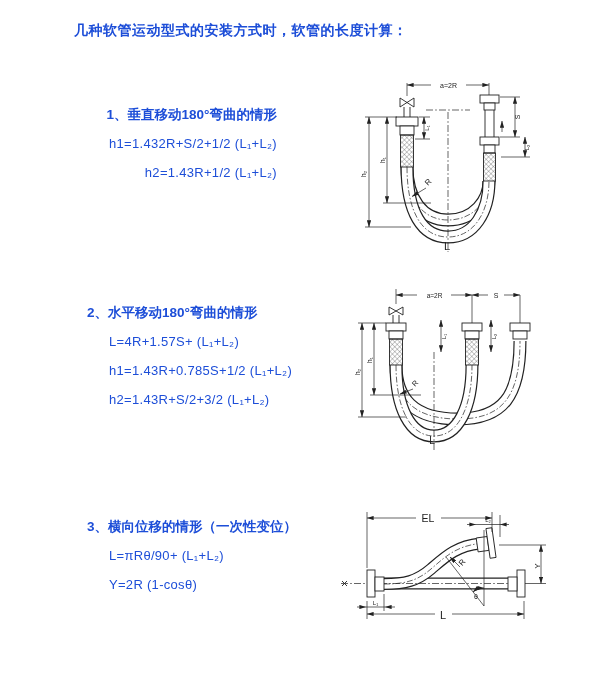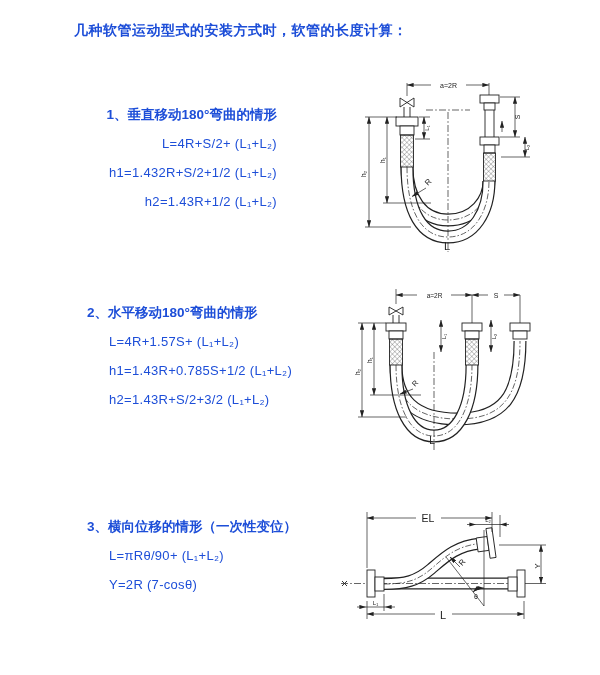--- a/index.html
+++ b/index.html
@@ -27,36 +27,35 @@
 </style>
 </head>
 <body>
 
 <div class="page">
 
   <h1 class="title">几种软管运动型式的安装方式时，软管的长度计算：</h1>
 
   <section class="sec" id="sec1">
     <div class="sec-head">1、垂直移动180°弯曲的情形</div>
-    <div class="formula">L=4R+S/2+ (L₁+L₂)</div>
     <div class="formula">h1=1.432R+S/2+1/2 (L₁+L₂)</div>
     <div class="formula">h2=1.43R+1/2 (L₁+L₂)</div>
   </section>
 
   <section class="sec" id="sec2">
     <div class="sec-head">2、水平移动180°弯曲的情形</div>
     <div class="formula">L=4R+1.57S+ (L₁+L₂)</div>
     <div class="formula">h1=1.43R+0.785S+1/2 (L₁+L₂)</div>
     <div class="formula">h2=1.43R+S/2+3/2 (L₁+L₂)</div>
   </section>
 
   <section class="sec" id="sec3">
     <div class="sec-head">3、横向位移的情形（一次性变位）</div>
     <div class="formula">L=πRθ/90+ (L₁+L₂)</div>
-    <div class="formula">Y=2R (7-cosθ)</div>
+    <div class="formula">Y=2R (1-cosθ)</div>
   </section>
 
   <svg class="dia" id="d1" width="270" height="190" viewBox="310 70 270 190">
     <defs>
       <pattern id="xh" width="3.4" height="3.4" patternUnits="userSpaceOnUse" patternTransform="rotate(45)">
         <path d="M0,0 H3.4 M0,0 V3.4" stroke="#444" stroke-width=".55"></path>
       </pattern>
       <marker id="ar" viewBox="0 0 10 6" refX="9.5" refY="3" markerWidth="10" markerHeight="6" orient="auto-start-reverse">
           <path d="M0,0 L10,3 L0,6 Z" fill="#222"></path>
         </marker>

